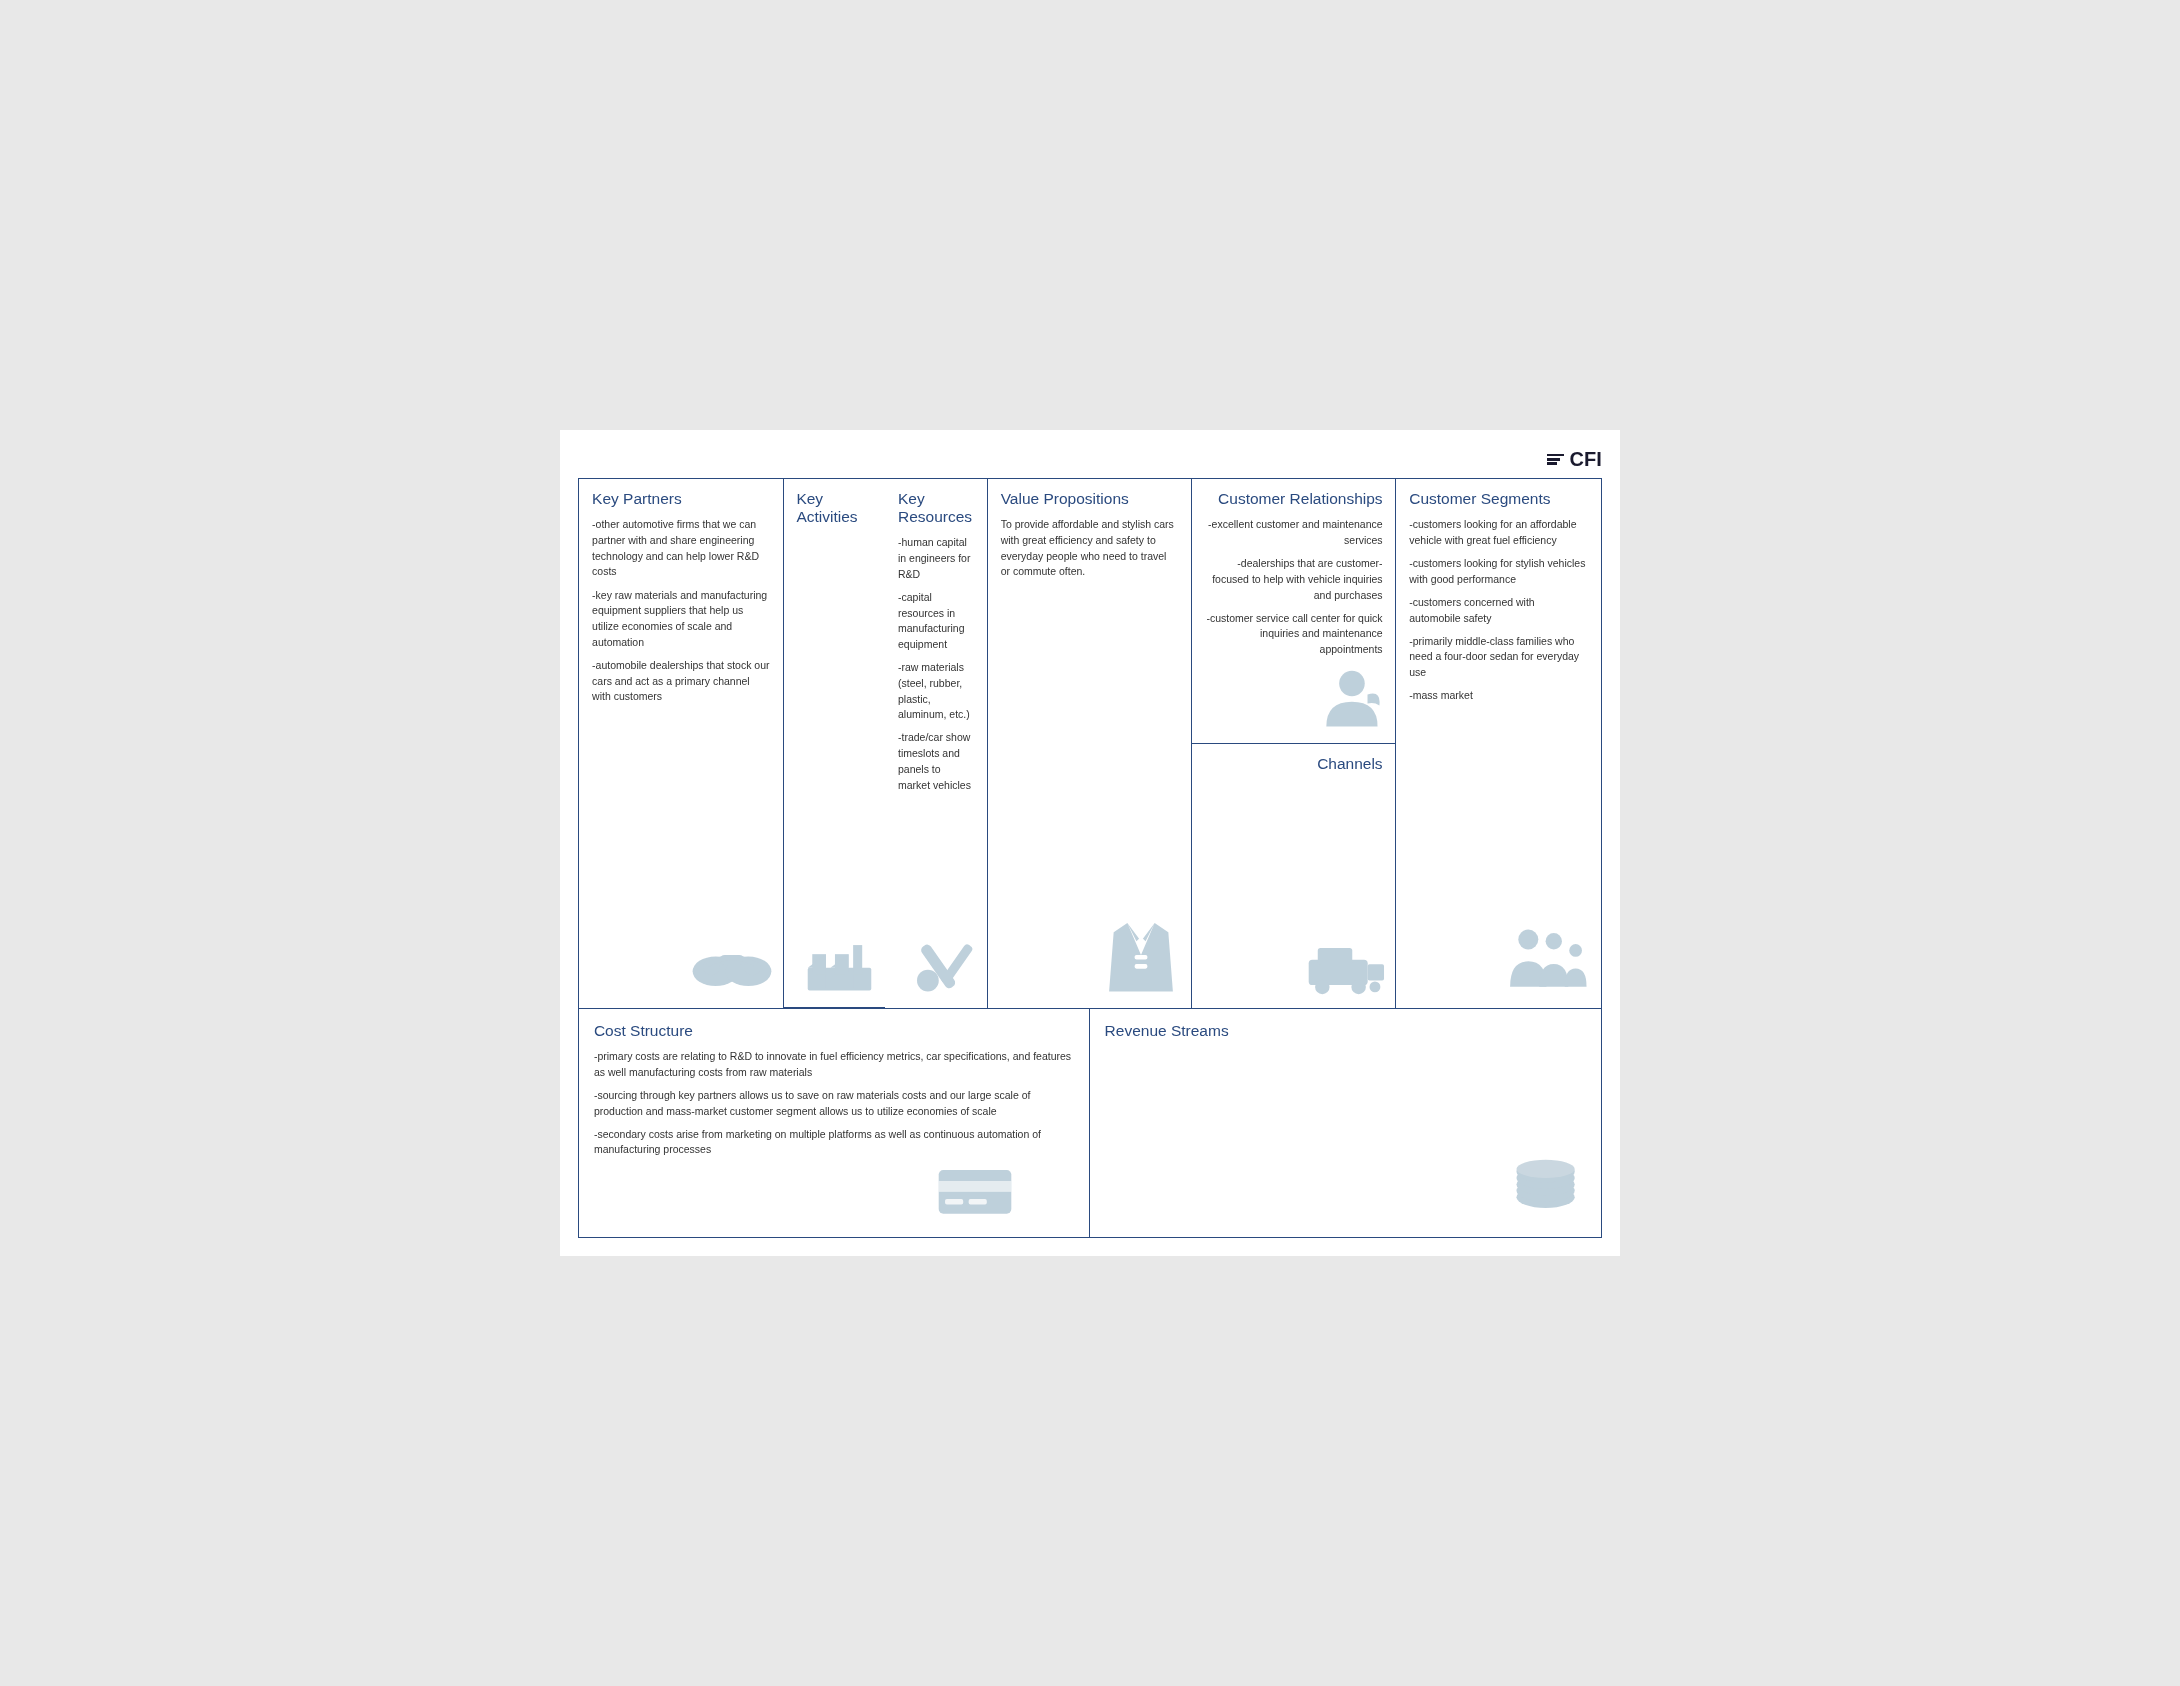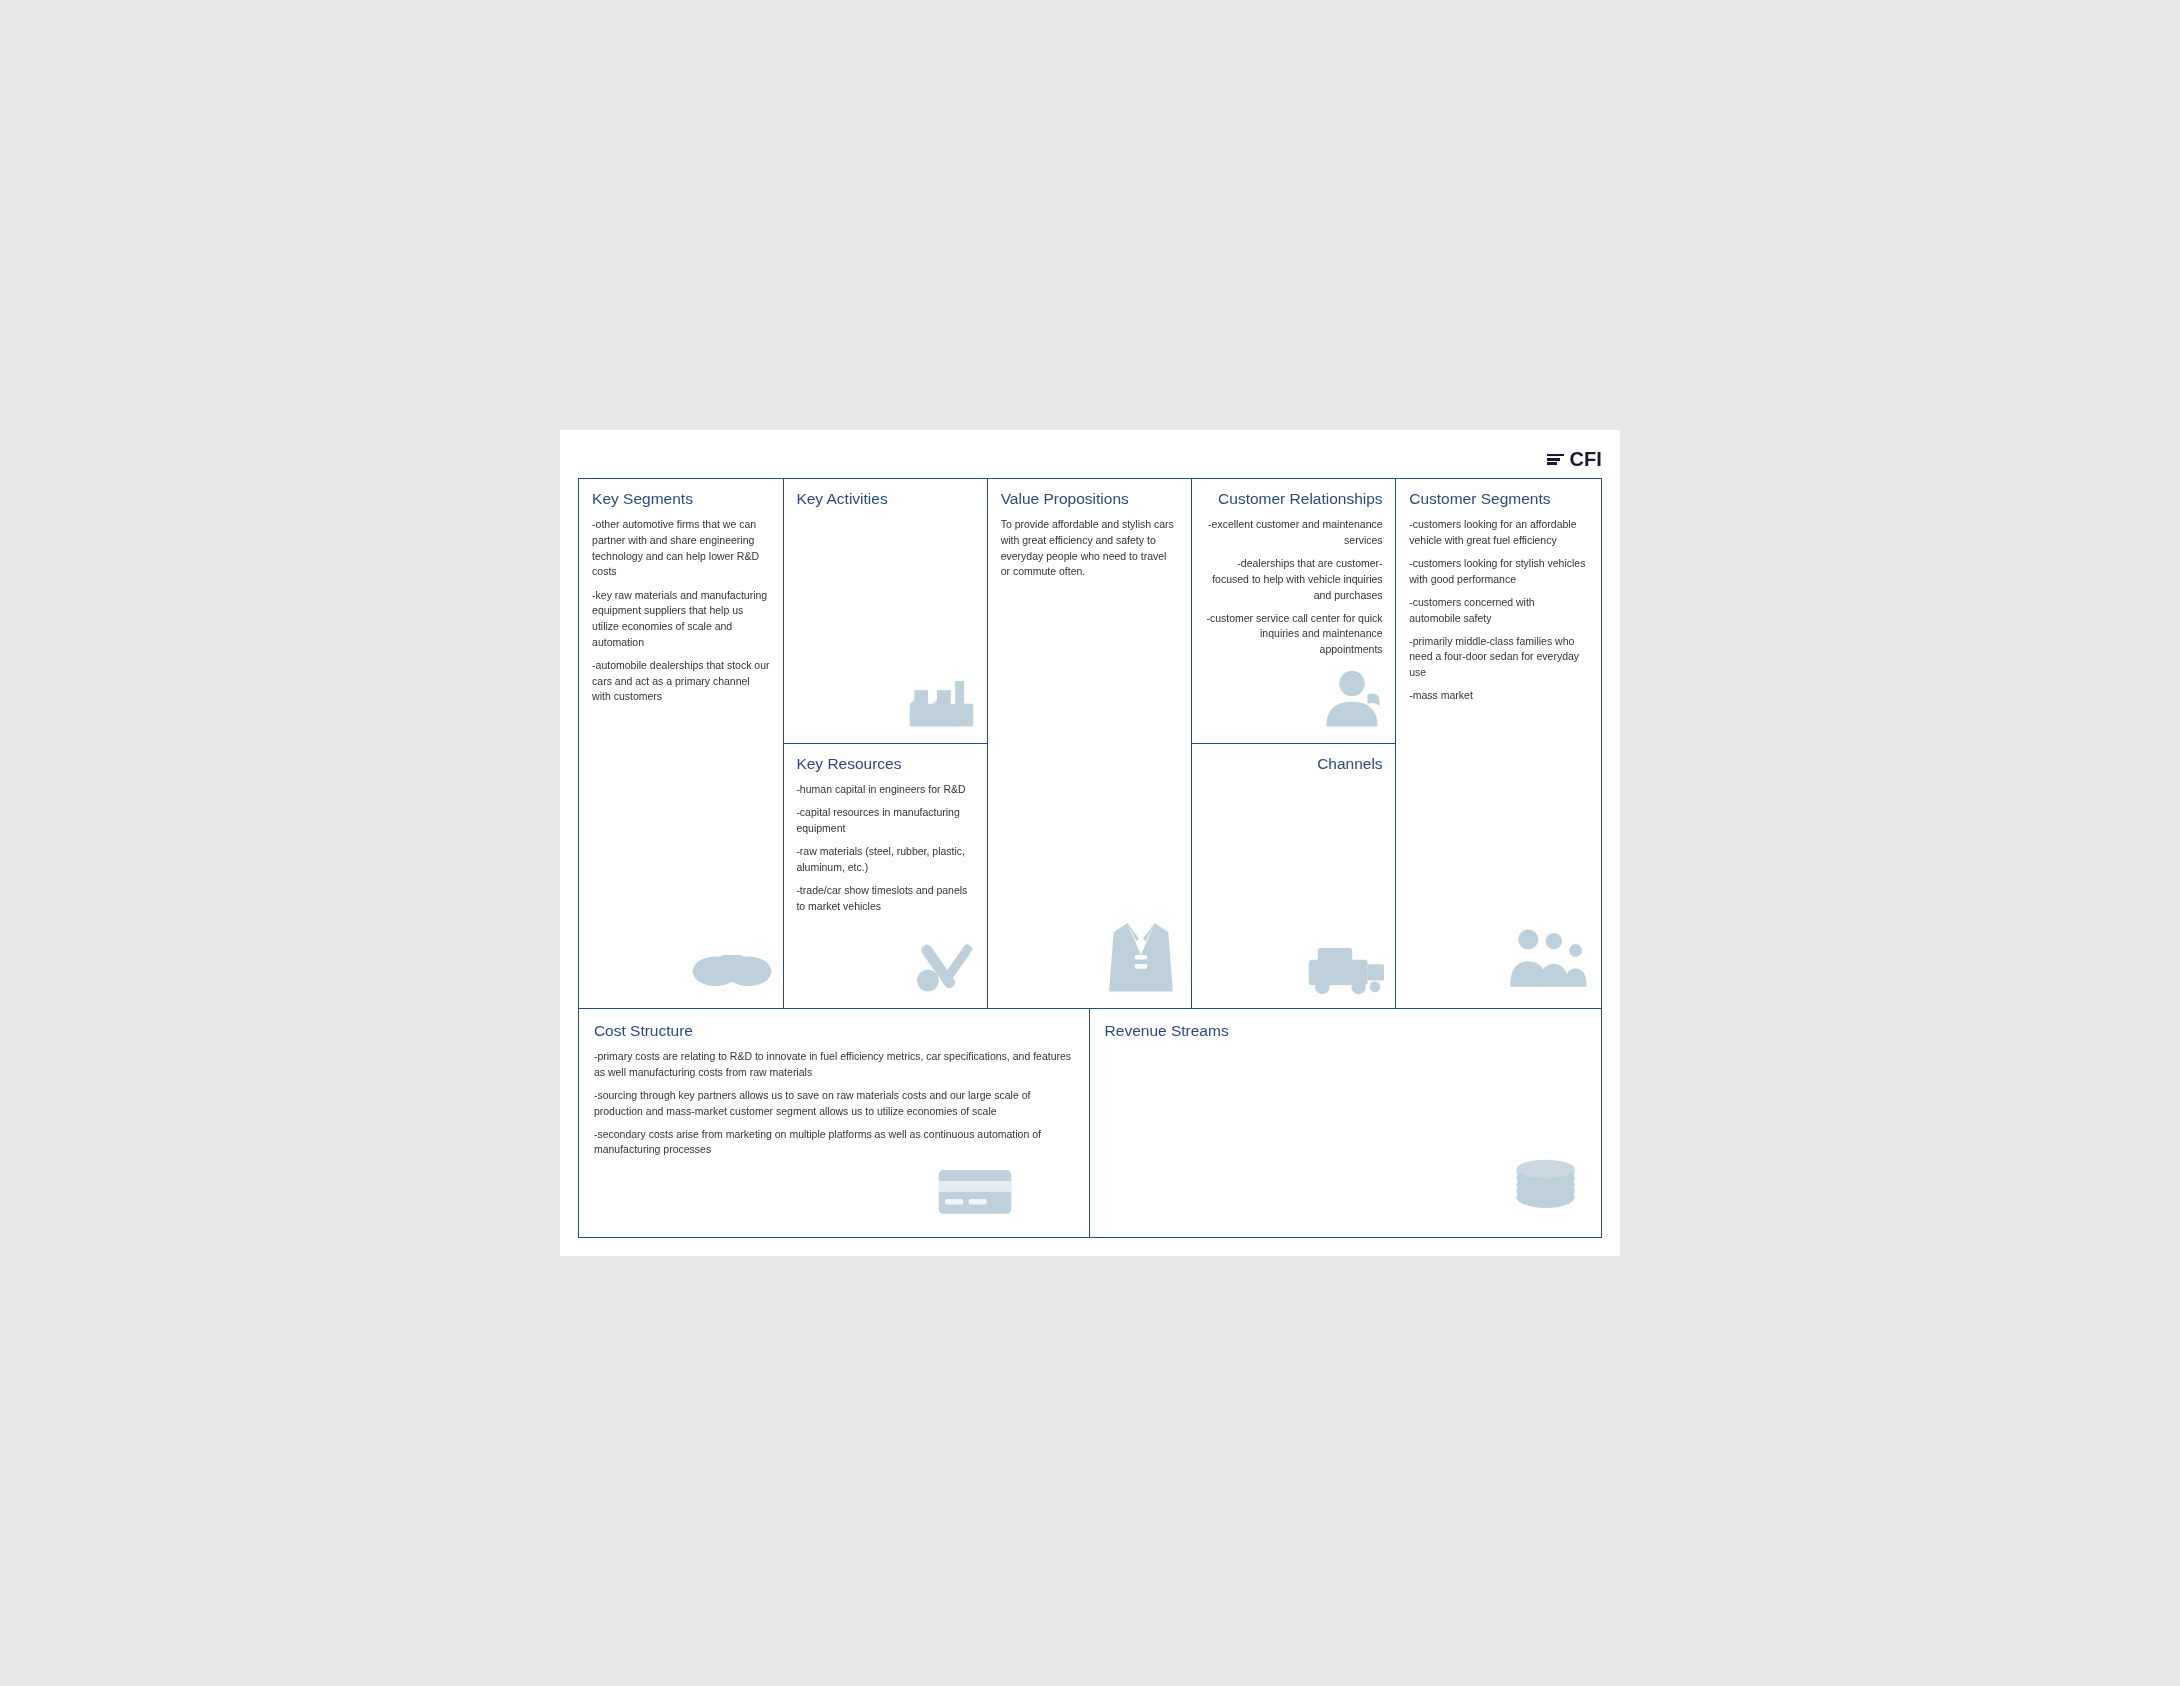--- a/index.html
+++ b/index.html
@@ -75,40 +75,40 @@
       </div>
       <span>CFI</span>
     </div>
   </div>
 
   <div style="border: 1.4px solid #2a4a7f;">
 
     <div class="main-grid">
 
       <div style="border-right:1.4px solid #2a4a7f; padding:11px 12.8px; position:relative; overflow:hidden;">
-        <div class="cell-title">Key Segments</div>
+        <div class="cell-title">Key Partners</div>
         <div class="cell-content">
           <p>-other automotive firms that we can partner with and share engineering technology and can help lower R&amp;D costs</p>
           <p>-key raw materials and manufacturing equipment suppliers that help us utilize economies of scale and automation</p>
           <p>-automobile dealerships that stock our cars and act as a primary channel with customers</p>
         </div>
 
         <div style="position:absolute; bottom:13.7px; right:9.1px; opacity:0.55;">
           <svg width="82" height="64" viewBox="0 0 100 70" fill="#8aaabe">
             <ellipse cx="30" cy="50" rx="28" ry="18"></ellipse>
             <ellipse cx="70" cy="50" rx="28" ry="18"></ellipse>
             <rect x="35" y="30" width="30" height="12" rx="6"></rect>
             <circle cx="25" cy="45" r="10"></circle>
             <circle cx="75" cy="45" r="10"></circle>
             <path d="M 20 42 Q 50 25 80 42" stroke="#8aaabe" stroke-width="6" fill="none"></path>
           </svg>
         </div>
       </div>
 
-      <div style="border-right:1.4px solid #2a4a7f; display:flex; flex-direction:column;">
+      <div style="border-right:1.4px solid #2a4a7f; display:flex; flex-direction:row;">
 
         <div style="border-bottom:1.4px solid #2a4a7f; padding:11px 12.8px; position:relative; overflow:hidden; flex:1;">
           <div class="cell-title">Key Activities</div>
 
           <div style="position:absolute; bottom:9.1px; right:9.1px; opacity:0.55;">
             <svg width="73" height="59" viewBox="0 0 80 65" fill="#8aaabe">
               <rect x="5" y="35" width="70" height="25" rx="2"></rect>
               <rect x="10" y="20" width="15" height="20"></rect>
               <rect x="35" y="20" width="15" height="20"></rect>
               <rect x="55" y="10" width="10" height="30"></rect>

